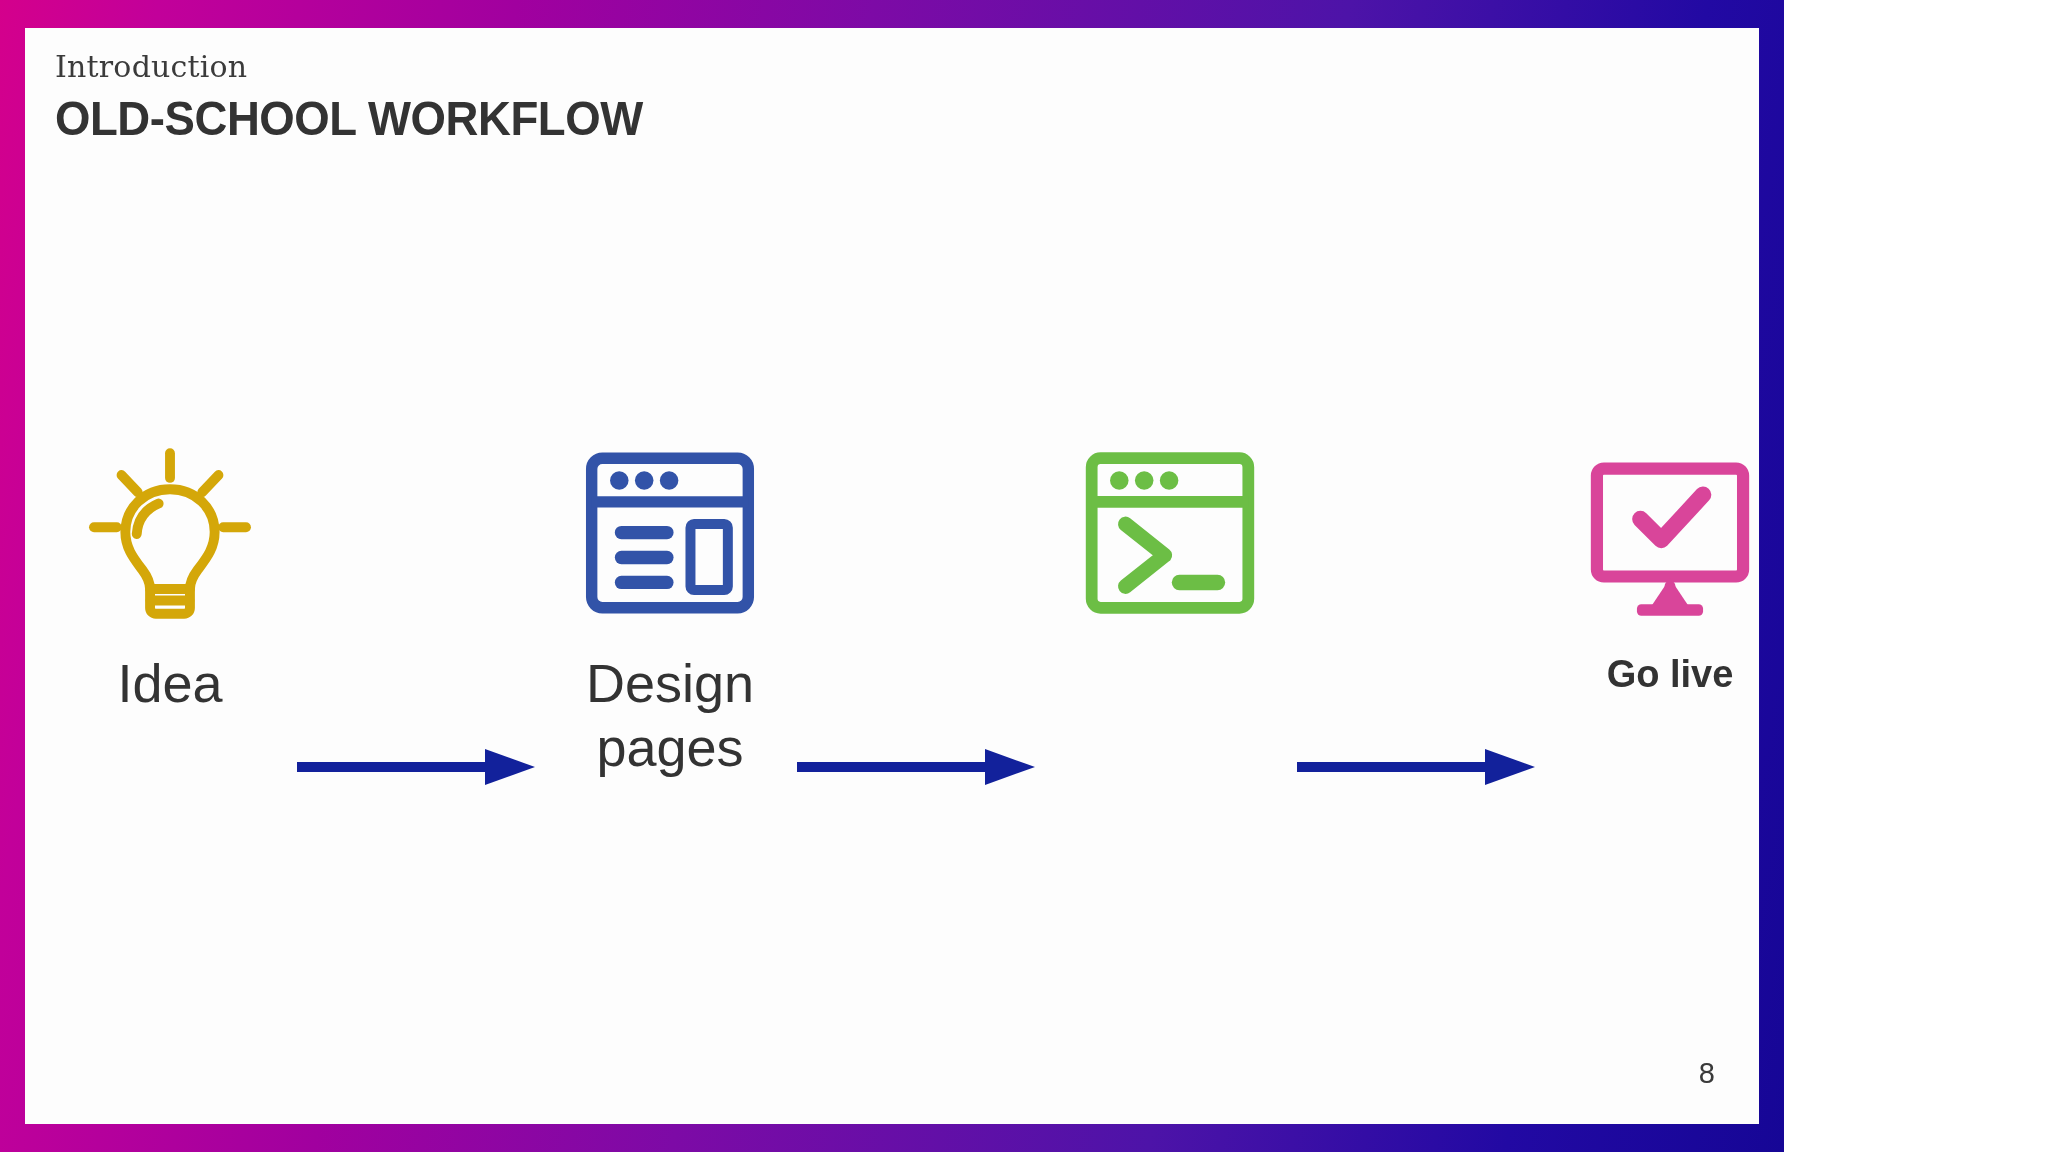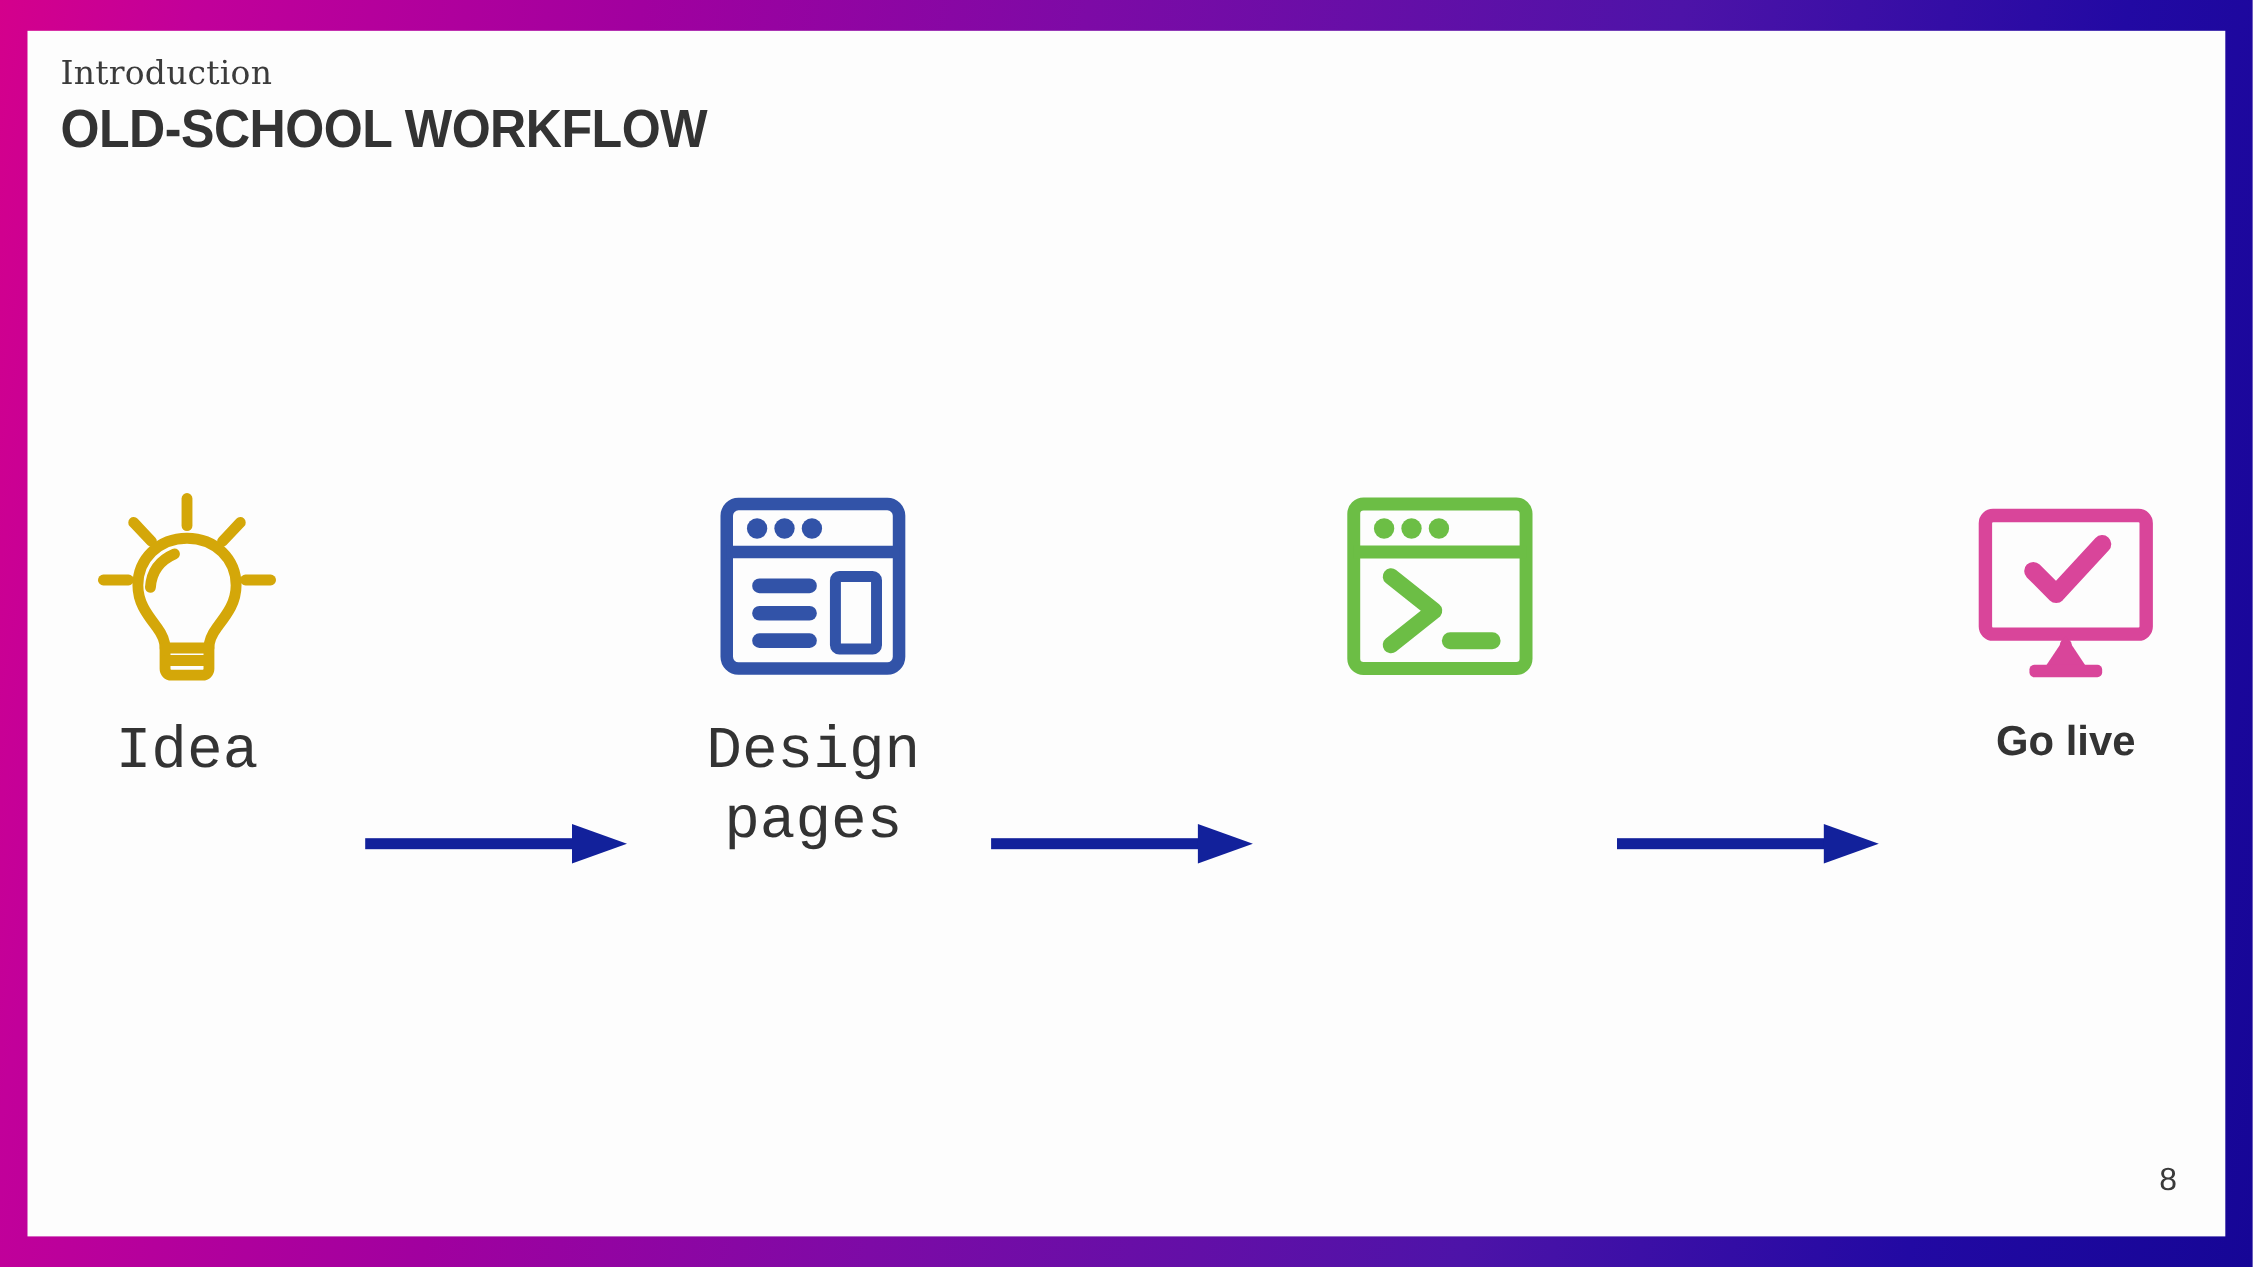--- a/index.html
+++ b/index.html
@@ -8,21 +8,21 @@
     padding: 0;
     background: #ffffff;
   }
   body {
     font-family: "Liberation Sans", sans-serif;
   }
 
   
   .slide {
     position: relative;
-    width: 2048px;
+    width: 1784px;
     height: 1152px;
     box-sizing: border-box;
     overflow: hidden;
     background: linear-gradient(100deg, #d4008c 0%, #c2009a 8%, #a1009f 26%,
                                 #7d0aa6 44%, #4d13a8 68%, #2209a3 86%, #160696 100%);
   }
   
   .slide-canvas {
     position: absolute;
     left: 25px;
@@ -78,21 +78,21 @@
   }
   .step-icon {
     height: 190px;
     display: flex;
     align-items: center;
     justify-content: center;
   }
   .step-label {
     margin-top: 24px;
     text-align: center;
-    font-family: Liberation Mono, monospace;
+    font-family: Liberation Sans, sans-serif;
     font-size: 54px;
     line-height: 1.18;
     color: #333333;
     max-width: 240px;
   }
   .step-label.emphasis {
     font-family: "Liberation Sans", sans-serif;
     font-weight: bold;
     font-size: 38px;
     color: #333333;

